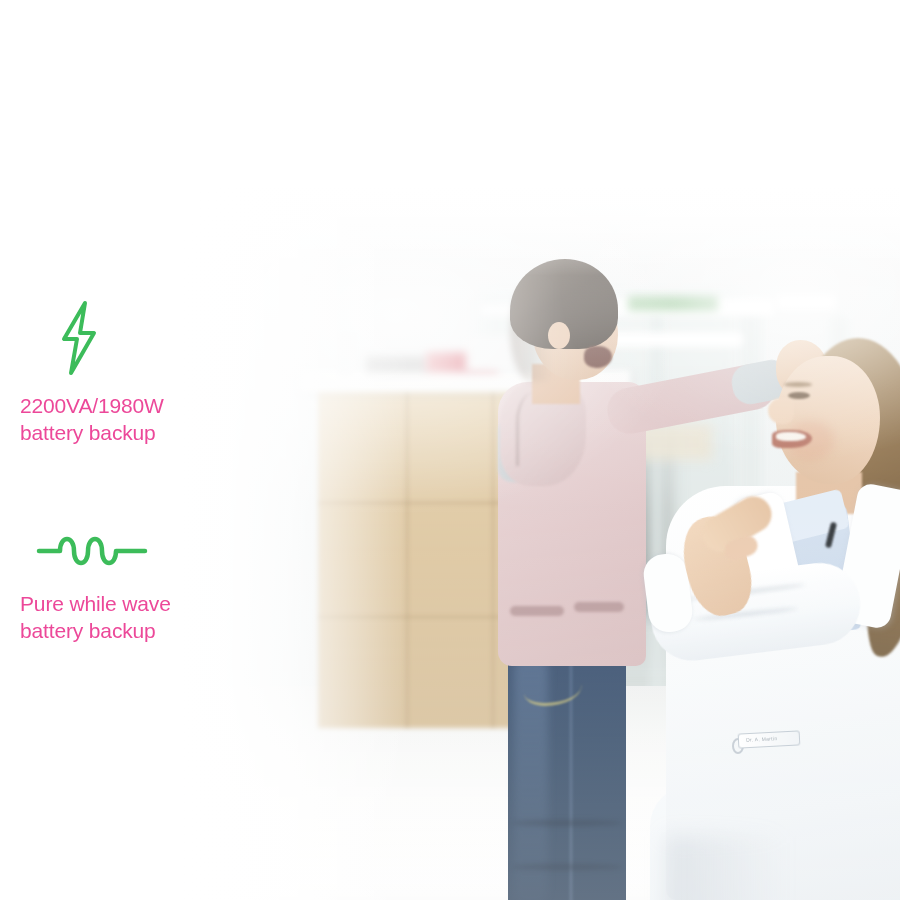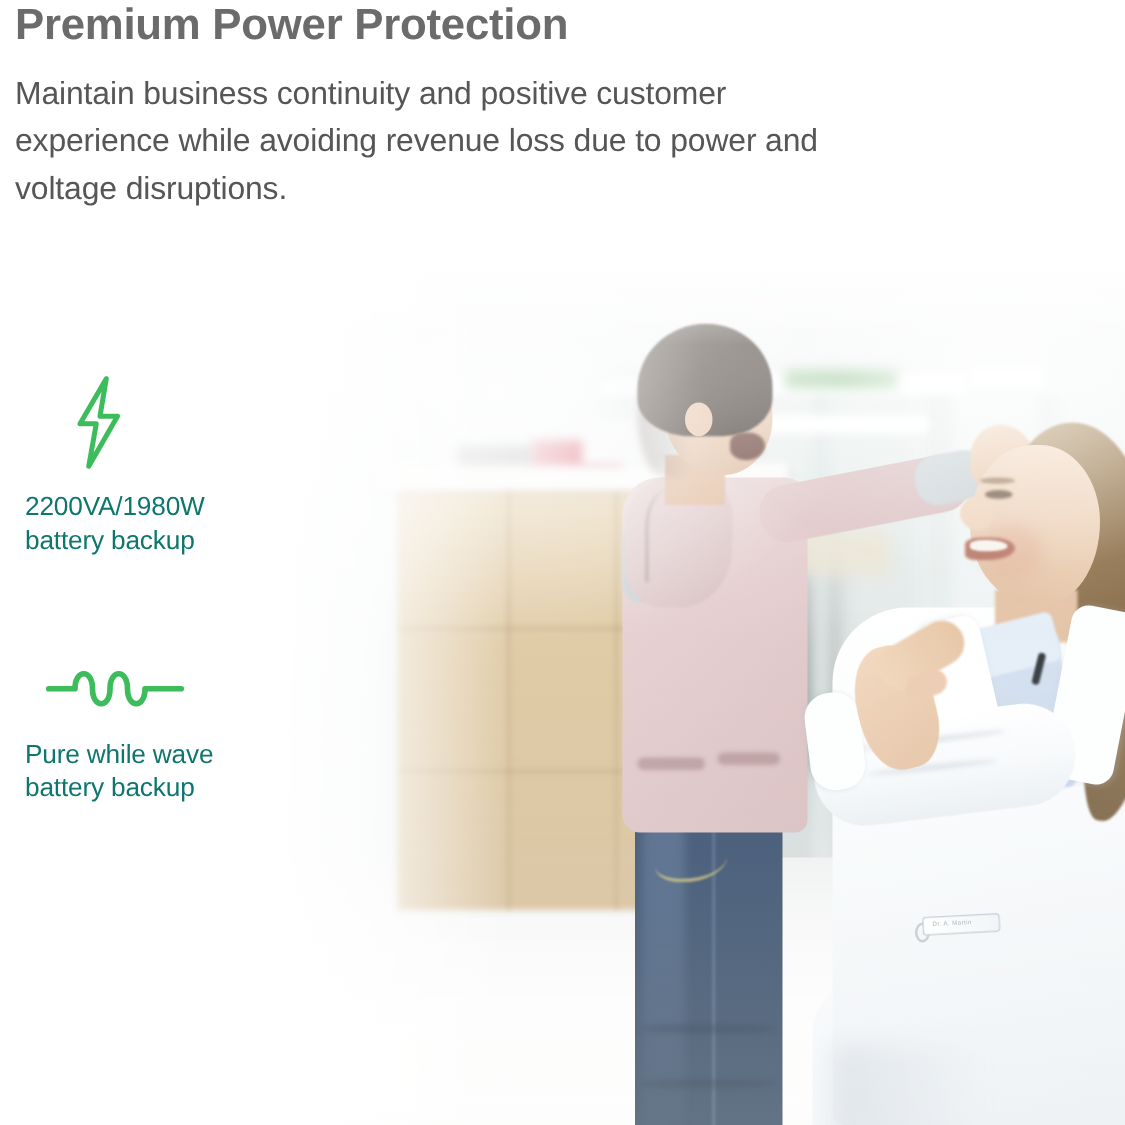--- a/index.html
+++ b/index.html
@@ -670,34 +670,30 @@
   }
   .feature-icon.wave-icon-wrap {
     height: 54px;
     padding-left: 36px;
   }
   .feature-label {
     margin-top: 12px;
     padding-left: 20px;
     font-size: 21px;
     line-height: 27px;
-    color: #0f766e;
+    color: #ec4899;
     letter-spacing: -0.15px;
     max-width: 190px;
   }
 </style>
 </head>
 <body>
 
 <div id="page">
 
-  <div class="header-block">
-    <h1 class="headline">Premium Power Protection</h1>
-    <p class="subhead">Maintain business continuity and positive customer experience while avoiding revenue loss due to power and voltage disruptions.</p>
-  </div>
 
   <div class="photo">
     <div class="photo-inner">
 
       <div class="bg-ceiling"></div>
       <div class="bg-wall"></div>
       <div class="corridor"></div>
       <div class="corridor-dark"></div>
       <div class="corridor-warm"></div>
       <div class="glass-col-a"></div>

